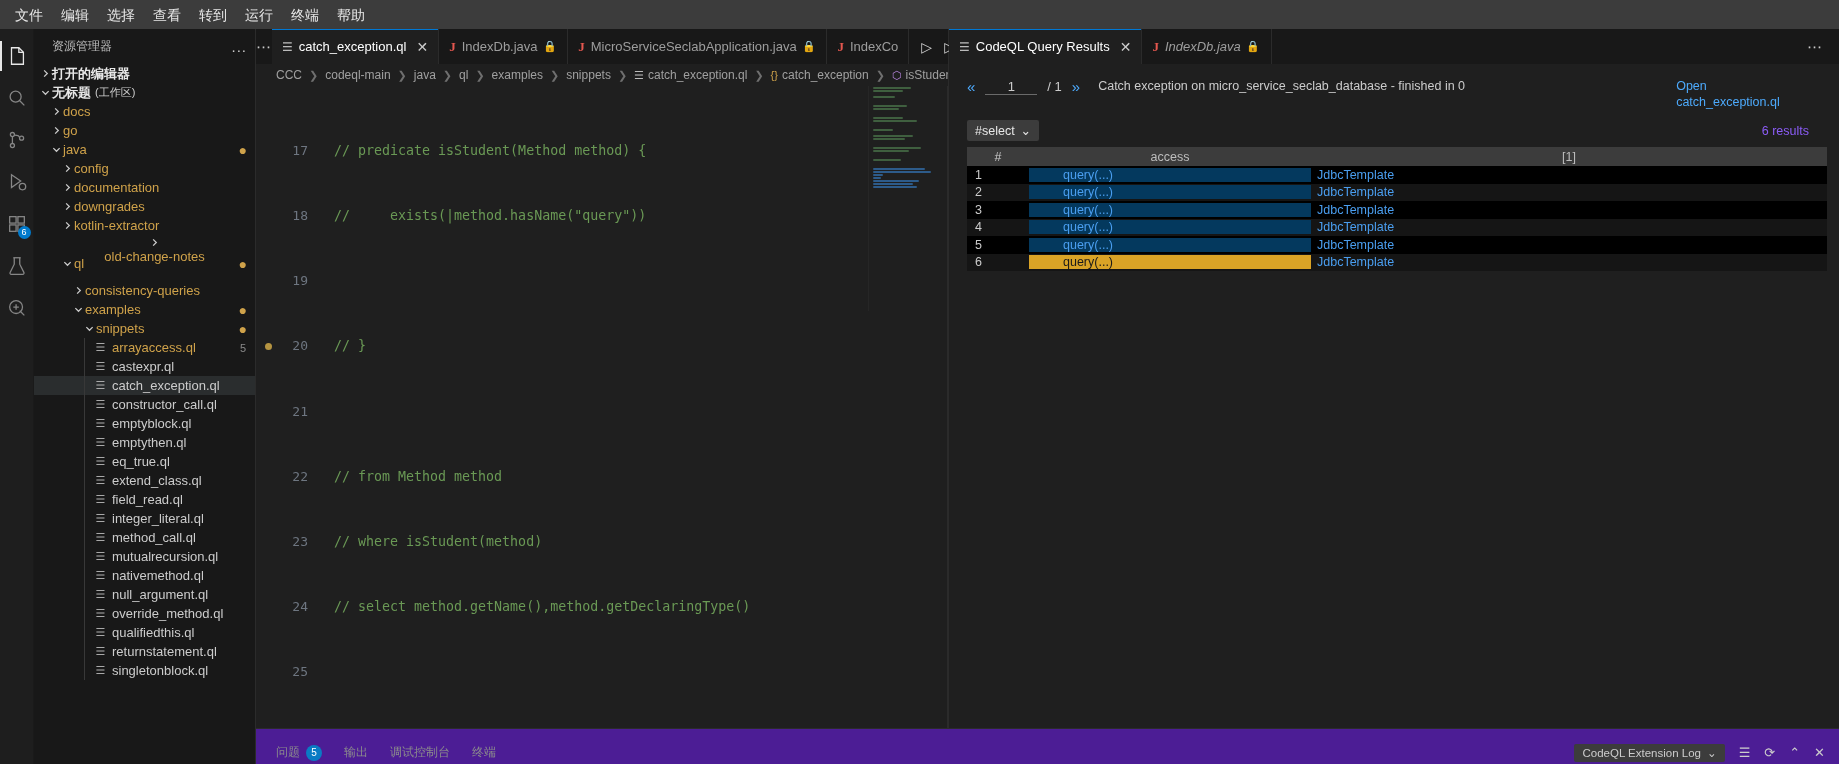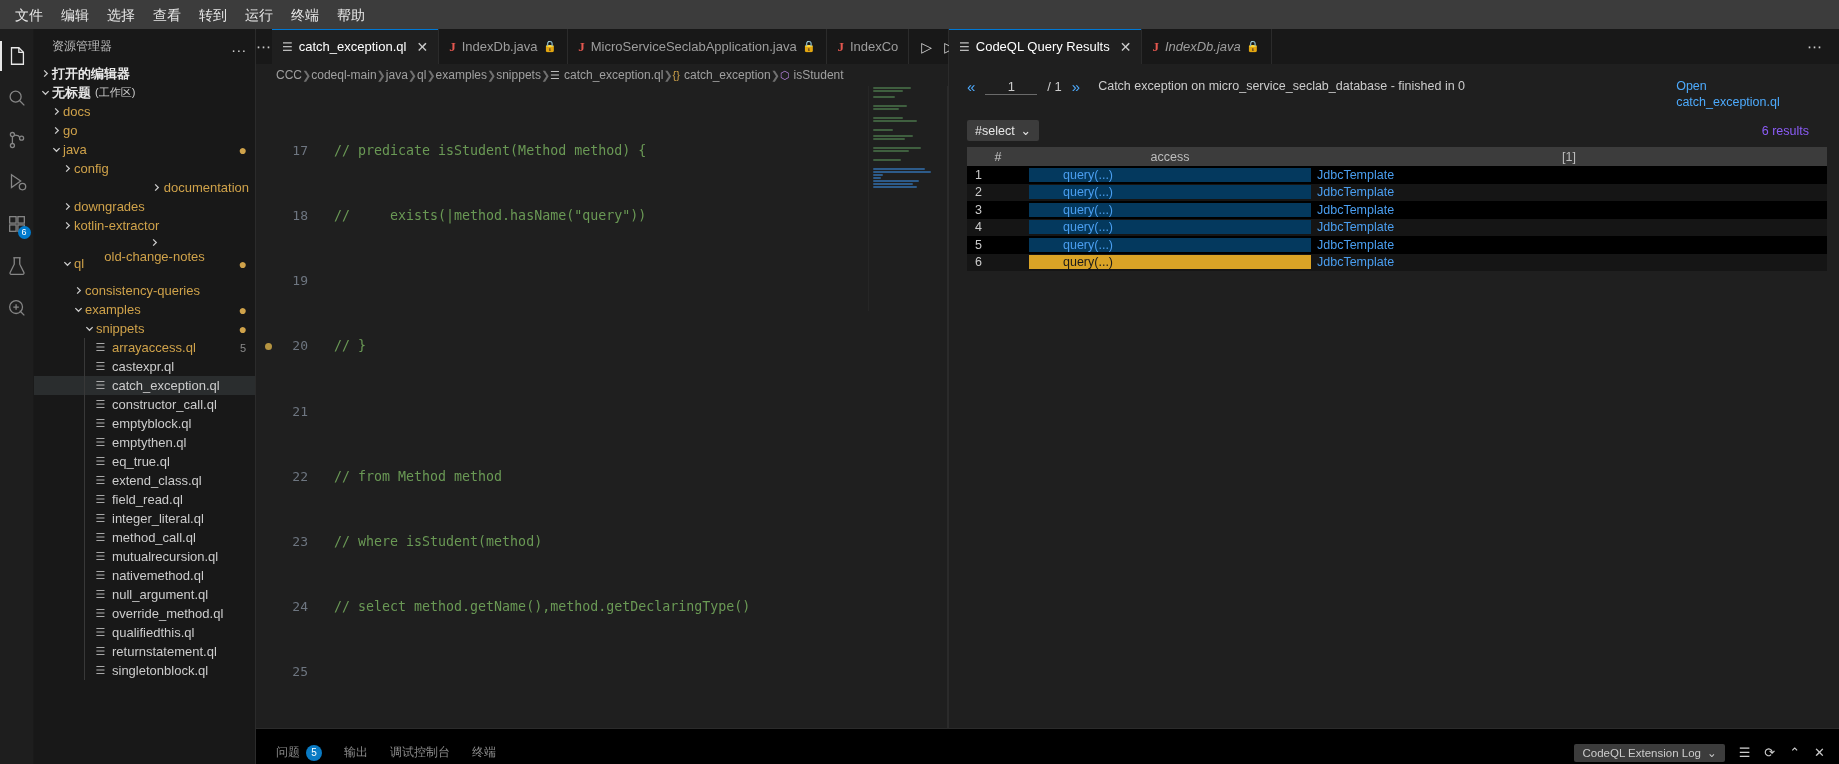--- a/index.html
+++ b/index.html
@@ -97,21 +97,21 @@
   .tab .jicon { color: #e4574f; font-weight: bold; font-size: 13px; font-family: "Liberation Serif", serif; }
   .tab .qlicon { color: #bbbbbb; font-size: 12px; }
   .tab .tclose { font-size: 14px; color: #cccccc; margin-left: 4px; }
   .tab .lock { font-size: 11px; color: #9d9d9d; }
   .tab .tname.italic { font-style: italic; }
   .tabbar-actions { margin-left: auto; display: flex; align-items: center; gap: 12px; padding: 0 12px;
                     color: #cccccc; }
   .tabbar-actions span { cursor: pointer; font-size: 14px; }
 
   .breadcrumbs {
-    height: 22px; flex: 0 0 22px; display: flex; align-items: center; gap: 0;
+    height: 22px; flex: 0 0 22px; display: flex; align-items: center; gap: 7px;
     padding-left: 20px; font-size: 12px; color: #a0a0a0; white-space: nowrap; overflow: hidden; text-align: right;
   }
   .bc-sep { color: #6f6f6f; font-size: 11px; }
   .bc-item { cursor: pointer; display: flex; align-items: center; gap: 4px; }
   .bc-item .bicon { color: #bbbbbb; font-size: 11px; }
   .bc-item .bicon.brace { color: #cfa24a; }
   .bc-item .bicon.pred { color: #b180d7; }
 
   
   .code-wrap { flex: 1 1 auto; position: relative; overflow: hidden; background: #1f1f1f; }
@@ -175,21 +175,21 @@
   .res-thead .c-idx { text-align: center; padding-left: 0; }
   .res-thead .c-access { text-align: center; padding-left: 0; }
   .res-thead .c-one { text-align: center; padding-left: 0; }
   .link { color: #4a9ef0; cursor: pointer; }
   .cell-hl { background: #d9a326; color: #1a1a1a; }
   .cell-hl .link { color: #1a1a1a; }
   .cell-selrow { background: #04395e; }
 
   
   .panel {
-    height: 36px; flex: 0 0 36px; background: #000000; border-top: 1px solid #2b2b2b;
+    height: 36px; flex: 0 0 36px; background: #4c1d95; border-top: 1px solid #2b2b2b;
     display: flex; align-items: center; padding-left: 20px; gap: 22px; font-size: 12px; color: #8c8c8c;
     overflow: hidden;
   }
   .panel-tab { display: flex; align-items: center; gap: 6px; cursor: pointer; padding-top: 12px; }
   .pbadge { background: #0a7bc4; color: #fff; font-size: 10px; border-radius: 9px;
             min-width: 16px; height: 16px; line-height: 16px; text-align: center; padding: 0 4px; }
   .panel-right { margin-left: auto; display: flex; align-items: center; gap: 14px; padding: 12px 14px 0 0; }
   .ext-log { background: #3c3c3c; color: #cccccc; font-size: 11.5px; padding: 2px 8px;
              display: inline-flex; align-items: center; gap: 6px; border-radius: 2px; }
   .pr-icon { color: #cccccc; font-size: 13px; cursor: pointer; }
@@ -316,21 +316,21 @@
               <span class="dot-mark">●</span>
             </div>
             <div class="trow" style="padding-left: 26px;">
               <span class="chev">
                 <svg width="9" height="9" viewBox="0 0 10 10" fill="none" stroke="currentColor" stroke-width="1.4">
                   <path d="M3.5 1.5L7 5l-3.5 3.5"></path>
                 </svg>
               </span>
               <span class="flabel folder">config</span>
             </div>
-            <div class="trow" style="padding-left: 26px; justify-content: flex-end;">
+            <div class="trow" style="padding-left: 26px;">
               <span class="chev">
                 <svg width="9" height="9" viewBox="0 0 10 10" fill="none" stroke="currentColor" stroke-width="1.4">
                   <path d="M3.5 1.5L7 5l-3.5 3.5"></path>
                 </svg>
               </span>
               <span class="flabel folder">documentation</span>
             </div>
             <div class="trow" style="padding-left: 26px;">
               <span class="chev">
                 <svg width="9" height="9" viewBox="0 0 10 10" fill="none" stroke="currentColor" stroke-width="1.4">

